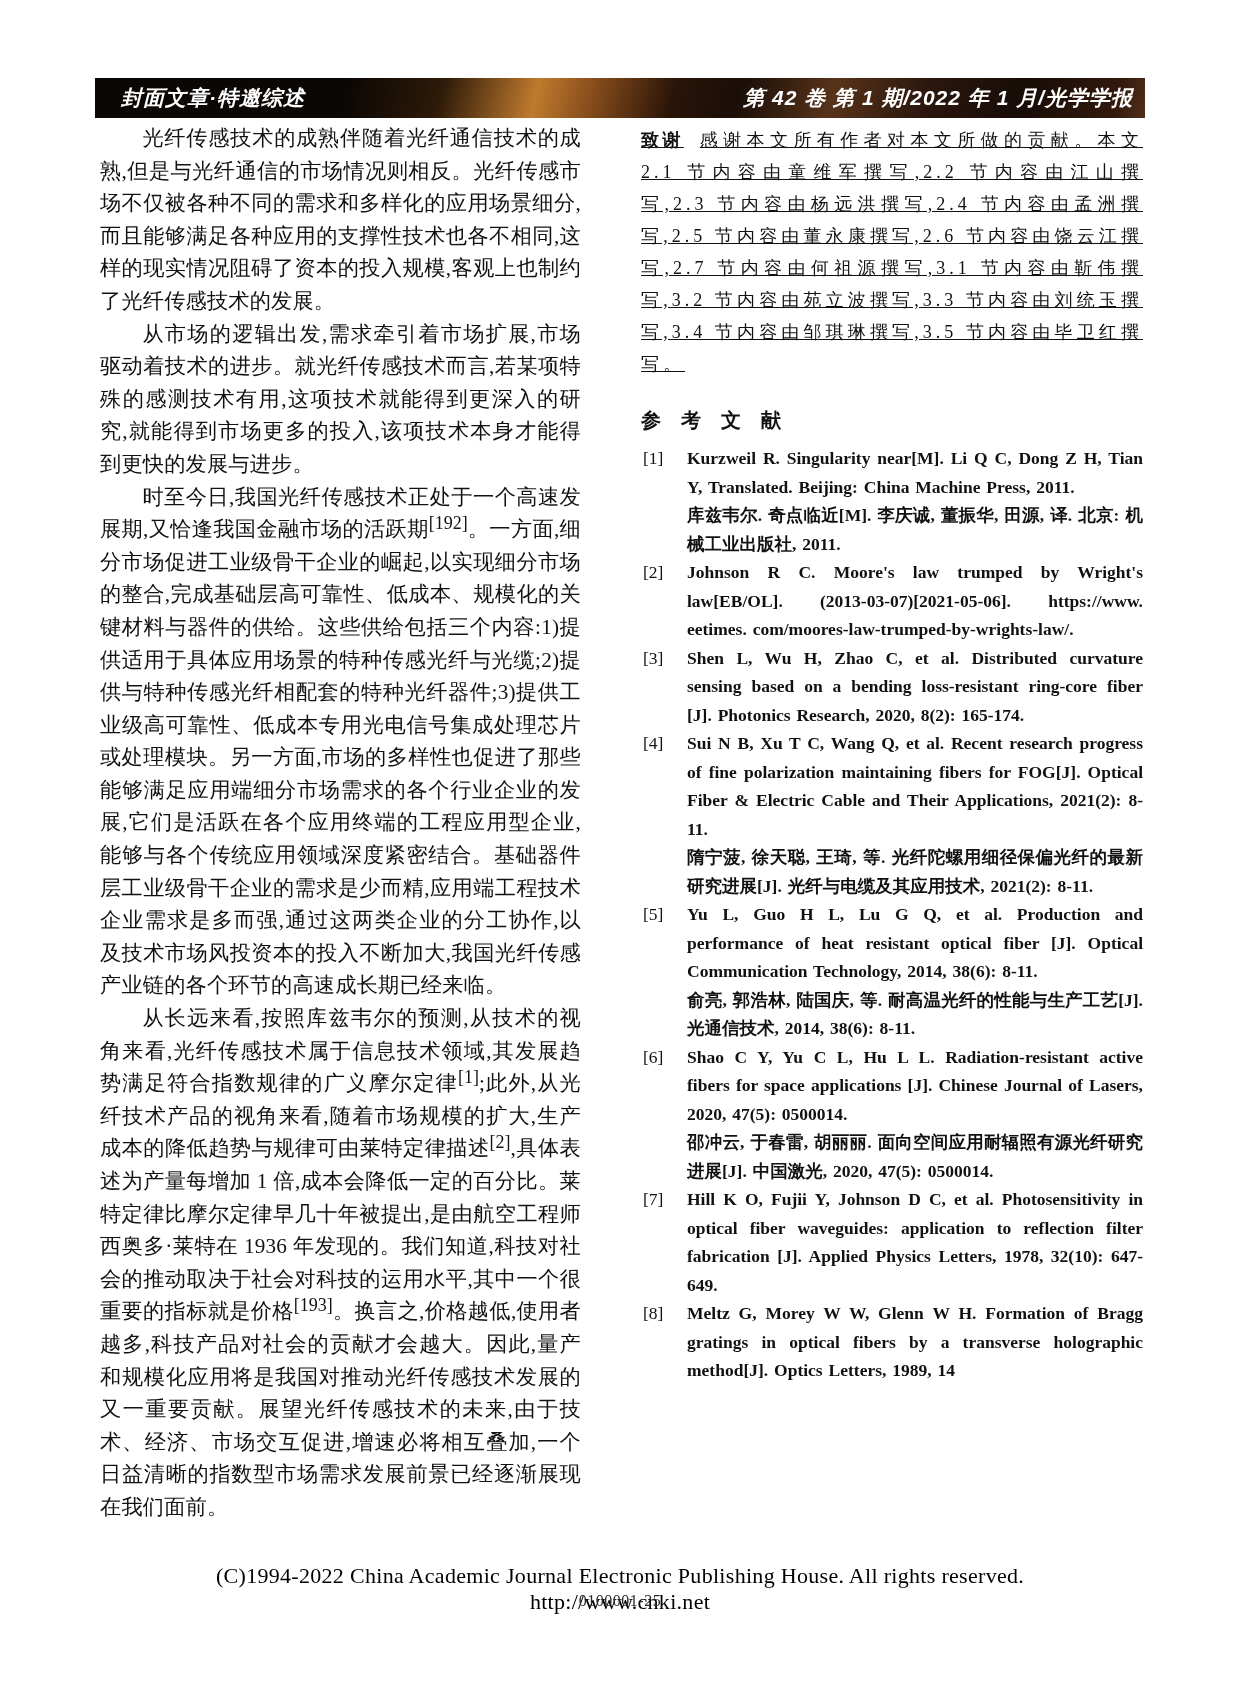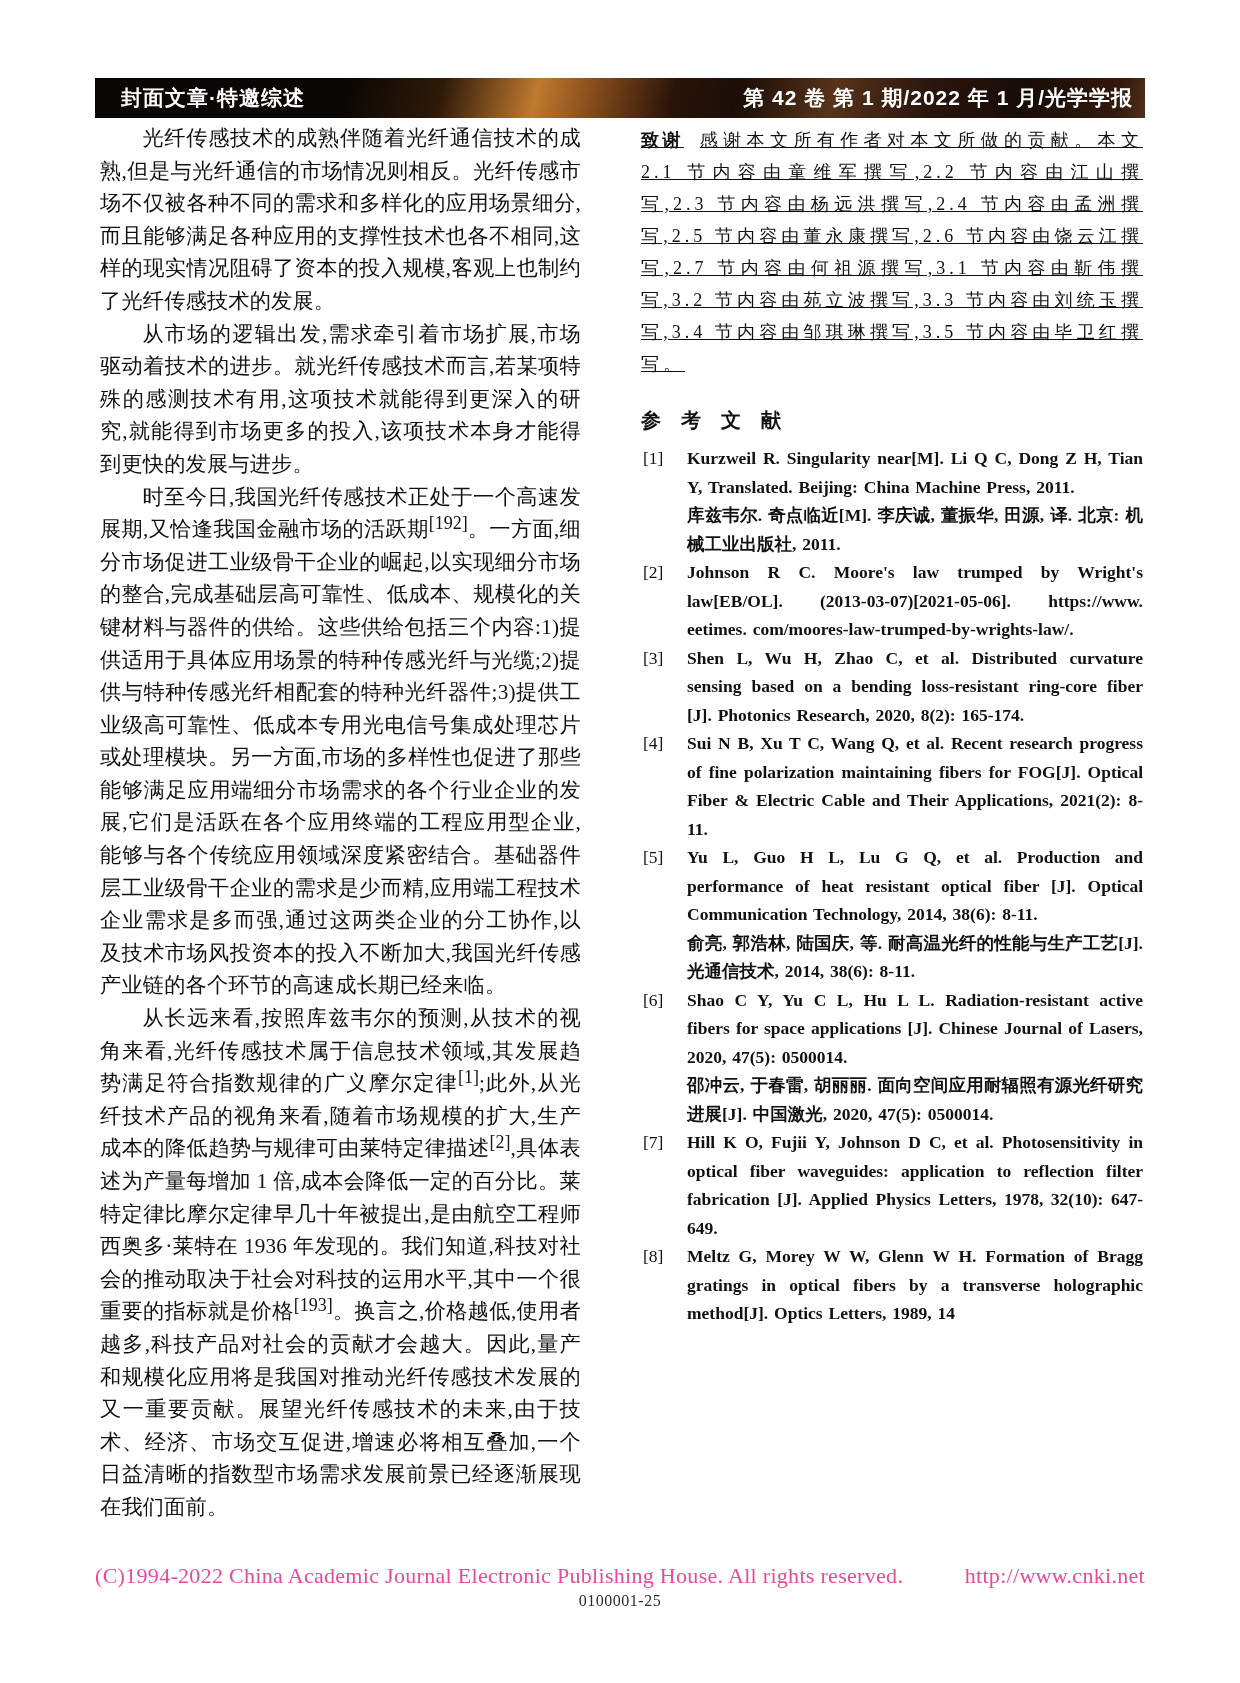--- a/index.html
+++ b/index.html
@@ -20,21 +20,21 @@
         #bf7a2e 42%,
         #8a4f1c 47%,
         #2a1408 55%,
         #1a0e07 61%,
         #57331a 70%,
         #2b160d 79%,
         #170c07 88%,
         #33190c 97%, #51301a 100%);
     color:#ffffff;
     font-family:"Liberation Sans","DejaVu Sans",sans-serif;
-    font-weight:bold; font-size:21px; letter-spacing:1px;
+    font-weight:bold; font-size:21px; letter-spacing:1px;font-style:italic;
   }
   
   .col-left {
     position:absolute; left:100px; top:122px; width:481px;
   }
   .col-left p {
     margin:0; text-indent:2em; text-align:justify;
     font-size:21.2px; line-height:32.6px; letter-spacing:0.2px;
   }
   sup.cite { font-size:18px; line-height:0; vertical-align:7px; letter-spacing:0; }
@@ -56,21 +56,21 @@
     font-weight:bold; font-size:20px; line-height:28px; color:#111;
   }
   .refs { font-size:17.5px; line-height:28.5px; }
   .ref-item { position:relative; padding-left:46px; box-sizing:border-box; }
   .ref-num { position:absolute; left:2px; top:0; }
   .ref-en, .ref-zh { text-align:justify; overflow-wrap:break-word; word-spacing:1.5px;font-weight:bold; }
   
   .footer-copy {
     position:absolute; left:95px; top:1563px; width:1050px;
     display:flex; justify-content:space-between; align-items:center;
-    color:#ec4899; font-size:22px; letter-spacing:0.3px;
+    color:#000000; font-size:22px; letter-spacing:0.3px;flex-direction:column;
   }
   .page-num {
     position:absolute; left:0; top:1592px; width:100%;
     text-align:center; font-size:16px; color:#2b2b2b; letter-spacing:0.5px;
   }
 </style>
 </head>
 <body>
 
 <div class="page">
@@ -100,20 +100,21 @@
           <span class="ref-num">[2]</span>
           <div class="ref-en">Johnson R C. Moore's law trumped by Wright's law[EB/OL]. (2013-03-07)[2021-05-06]. https://www. eetimes. com/moores-law-trumped-by-wrights-law/.</div>
         </div>
         <div class="ref-item">
           <span class="ref-num">[3]</span>
           <div class="ref-en">Shen L, Wu H, Zhao C, et al. Distributed curvature sensing based on a bending loss-resistant ring-core fiber [J]. Photonics Research, 2020, 8(2): 165-174.</div>
         </div>
         <div class="ref-item">
           <span class="ref-num">[4]</span>
           <div class="ref-en">Sui N B, Xu T C, Wang Q, et al. Recent research progress of fine polarization maintaining fibers for FOG[J]. Optical Fiber &amp; Electric Cable and Their Applications, 2021(2): 8-11.</div>
+          <div class="ref-zh">隋宁菠, 徐天聪, 王琦, 等. 光纤陀螺用细径保偏光纤的最新研究进展[J]. 光纤与电缆及其应用技术, 2021(2): 8-11.</div>
         </div>
         <div class="ref-item">
           <span class="ref-num">[5]</span>
           <div class="ref-en">Yu L, Guo H L, Lu G Q, et al. Production and performance of heat resistant optical fiber [J]. Optical Communication Technology, 2014, 38(6): 8-11.</div>
           <div class="ref-zh">俞亮, 郭浩林, 陆国庆, 等. 耐高温光纤的性能与生产工艺[J]. 光通信技术, 2014, 38(6): 8-11.</div>
         </div>
         <div class="ref-item">
           <span class="ref-num">[6]</span>
           <div class="ref-en">Shao C Y, Yu C L, Hu L L. Radiation-resistant active fibers for space applications [J]. Chinese Journal of Lasers, 2020, 47(5): 0500014.</div>
           <div class="ref-zh">邵冲云, 于春雷, 胡丽丽. 面向空间应用耐辐照有源光纤研究进展[J]. 中国激光, 2020, 47(5): 0500014.</div>

